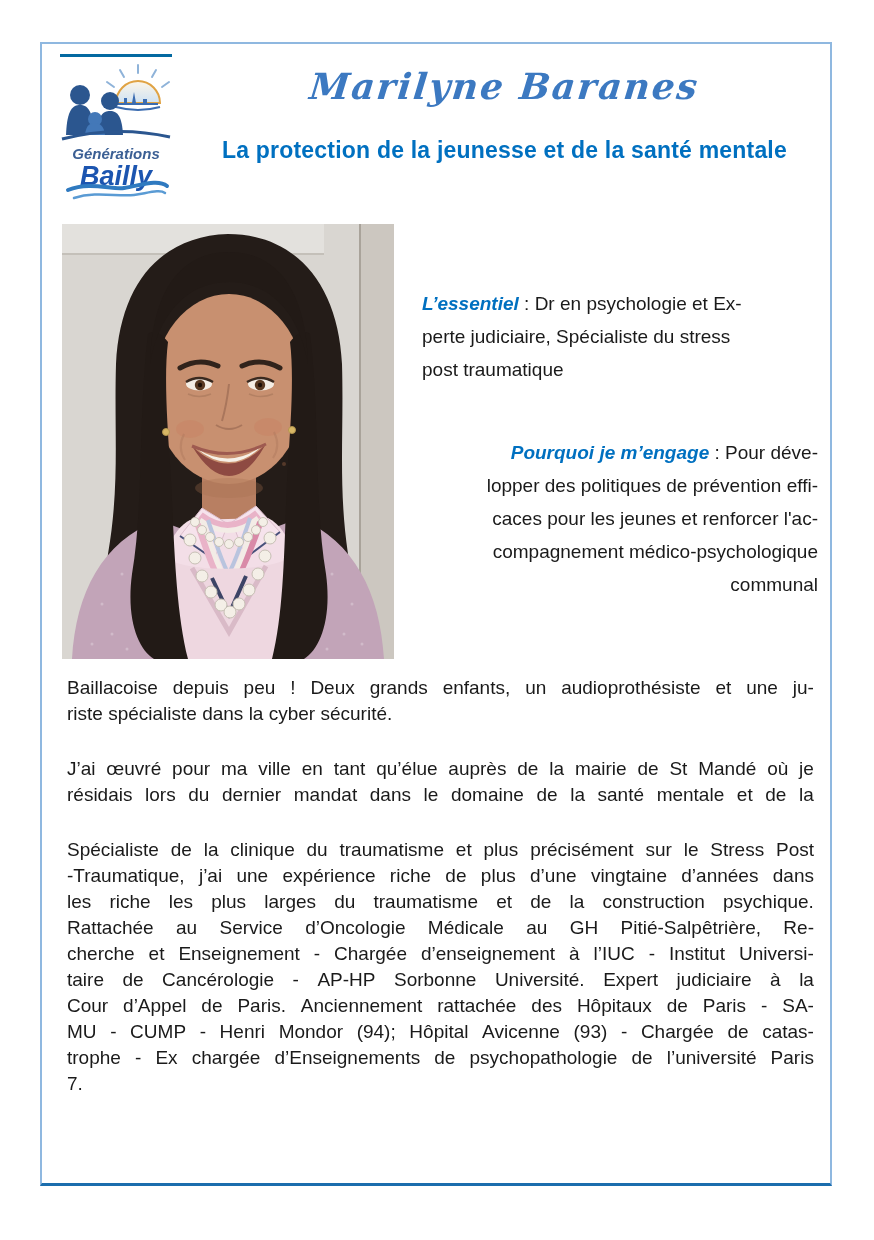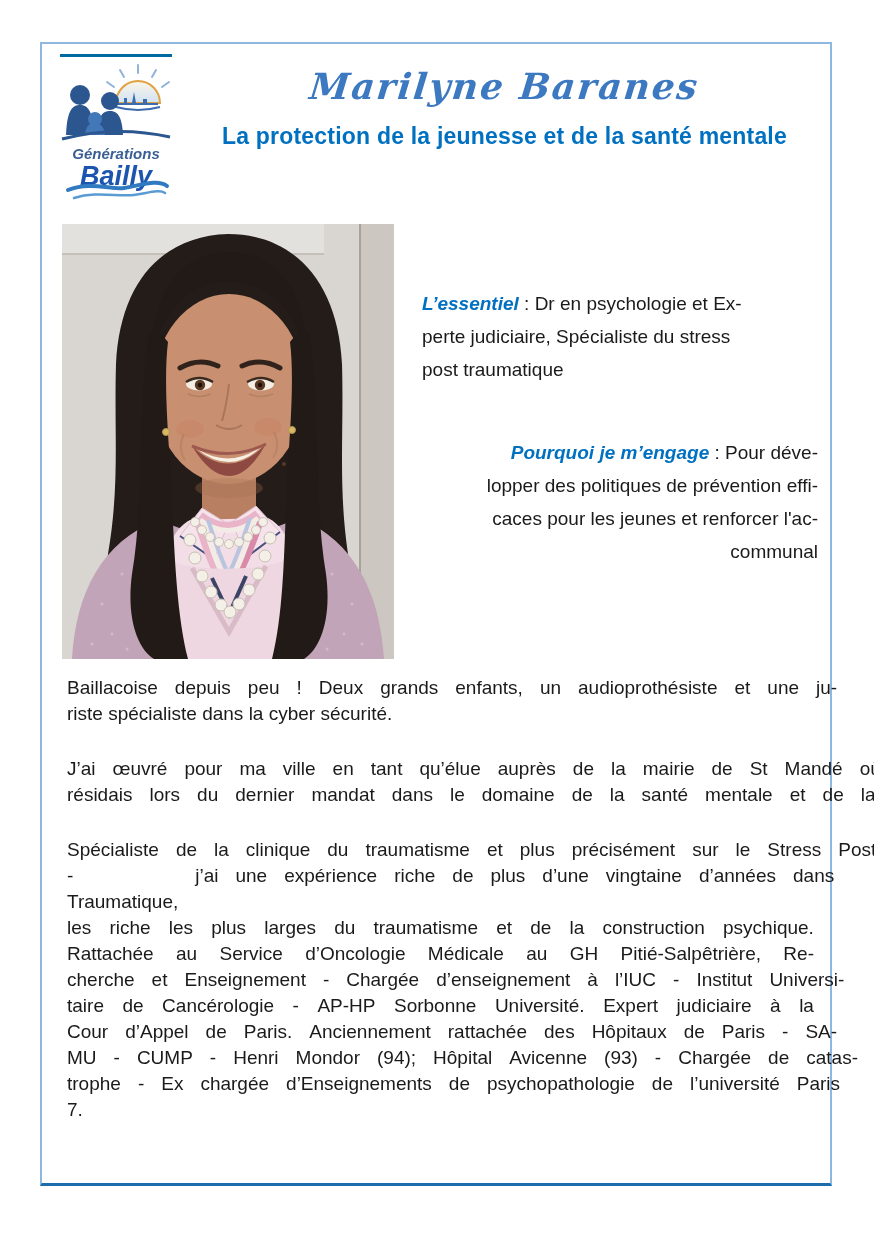--- a/index.html
+++ b/index.html
@@ -16,35 +16,35 @@
   
   .logo{position:absolute;left:18px;top:10px;width:112px;height:148px;border-top:3px solid #0369a1;}
   .logo svg{width:112px;height:147px;display:block;}
   .header-right{position:absolute;left:140px;top:16px;width:645px;text-align:center;}
   .script-name{
     font-family:"DejaVu Serif", serif;font-style:italic;font-weight:bold;
     font-size:36px;line-height:52px;color:var(--name_script,#3C79C1);
     transform:skewX(-6deg);letter-spacing:2px;
   }
   .subtitle{
-    margin-top:9px;font-size:23px;font-weight:bold;line-height:30px;
+    margin-top:23px;font-size:23px;font-weight:bold;line-height:30px;
     color:var(--accent,#0070C0);letter-spacing:.2px;white-space:nowrap;
   }
   
   .photo{position:absolute;left:20px;top:180px;width:332px;height:435px;overflow:hidden;}
   .photo svg{display:block;width:332px;height:435px;}
   
   .info-col{position:absolute;left:380px;top:243px;width:396px;font-size:19px;line-height:33px;}
   .info-block + .info-block{margin-top:50px;text-align:right;}
   .info-block .lbl{color:var(--accent,#0070C0);font-weight:bold;font-style:italic;}
   .info-block .tline, .info-block .iline{white-space:nowrap;}
   
   .body-text{position:absolute;left:25px;top:631px;width:747px;font-size:19px;line-height:26px;}
   .para + .para{margin-top:29px;}
-  .para .jline{display:flex;justify-content:space-between;min-height:26px;gap:17px;}
+  .para .jline{display:flex;justify-content:space-between;min-height:26px;}
   .para .tline{min-height:26px;}
 </style>
 </head>
 <body>
 
 <div class="page">
 
   <div class="logo">
     <svg viewBox="0 0 112 147" aria-hidden="true">
       <defs>
@@ -221,20 +221,21 @@
           <div class="tline">post traumatique</div>
         </div>
     </div>
     <div class="info-block">
       <div class="iline">
         <span class="lbl">Pourquoi je m’engage</span><span> : Pour déve-</span>
       </div>
       <div>
           <div class="tline">lopper des politiques de prévention effi-</div>
           <div class="tline">caces pour les jeunes et renforcer l'ac-</div>
+          <div class="tline">compagnement médico-psychologique</div>
           <div class="tline">communal</div>
         </div>
     </div>
   </aside>
 
   <section class="body-text">
     <div class="para">
         <div class="jline">
           <span>Baillacoise</span>
           <span>depuis</span>

